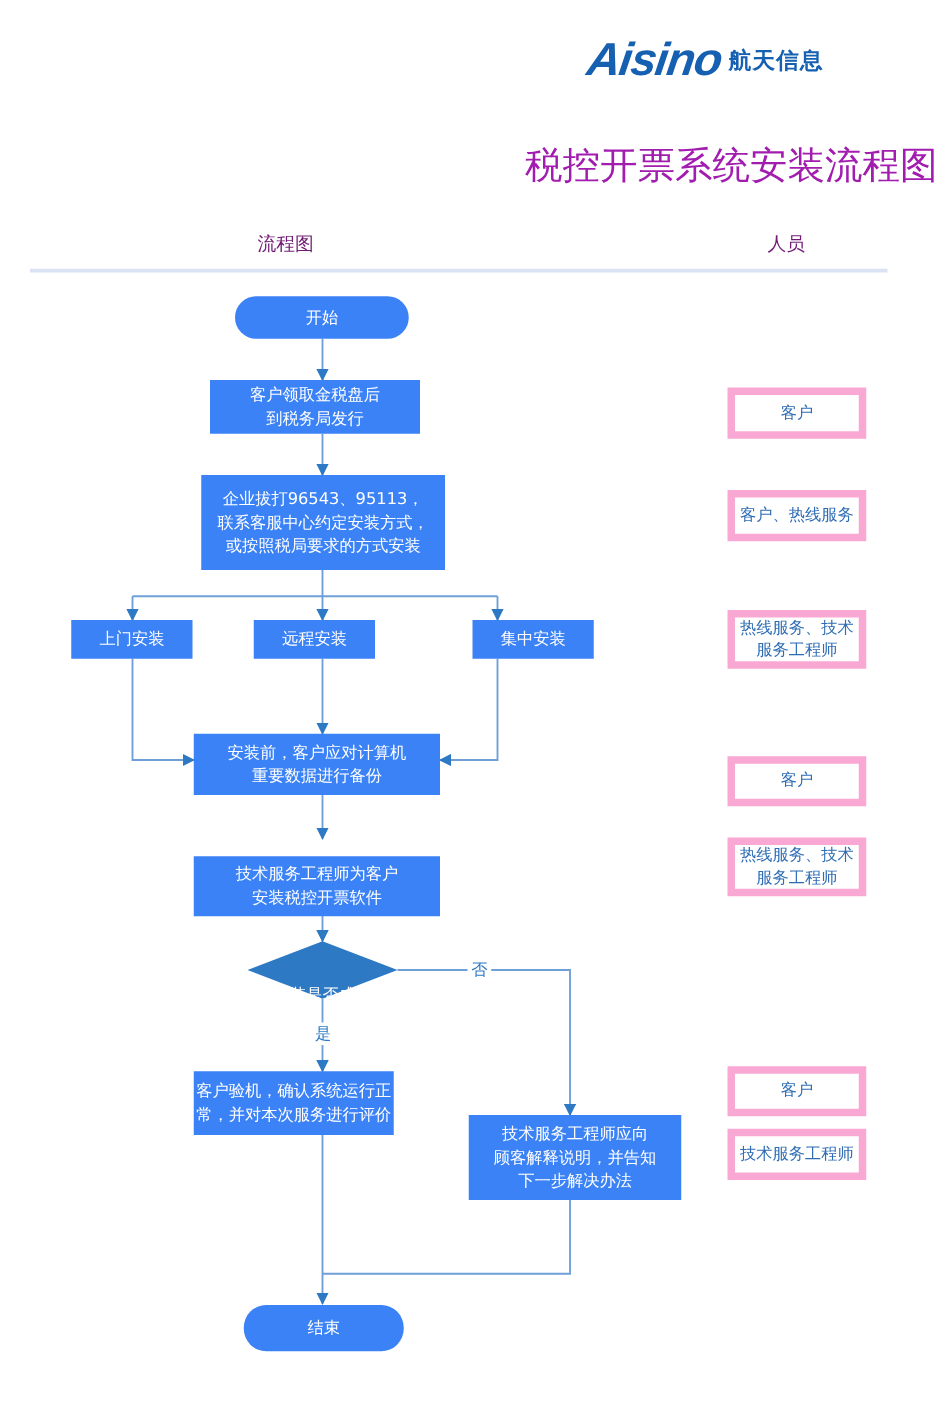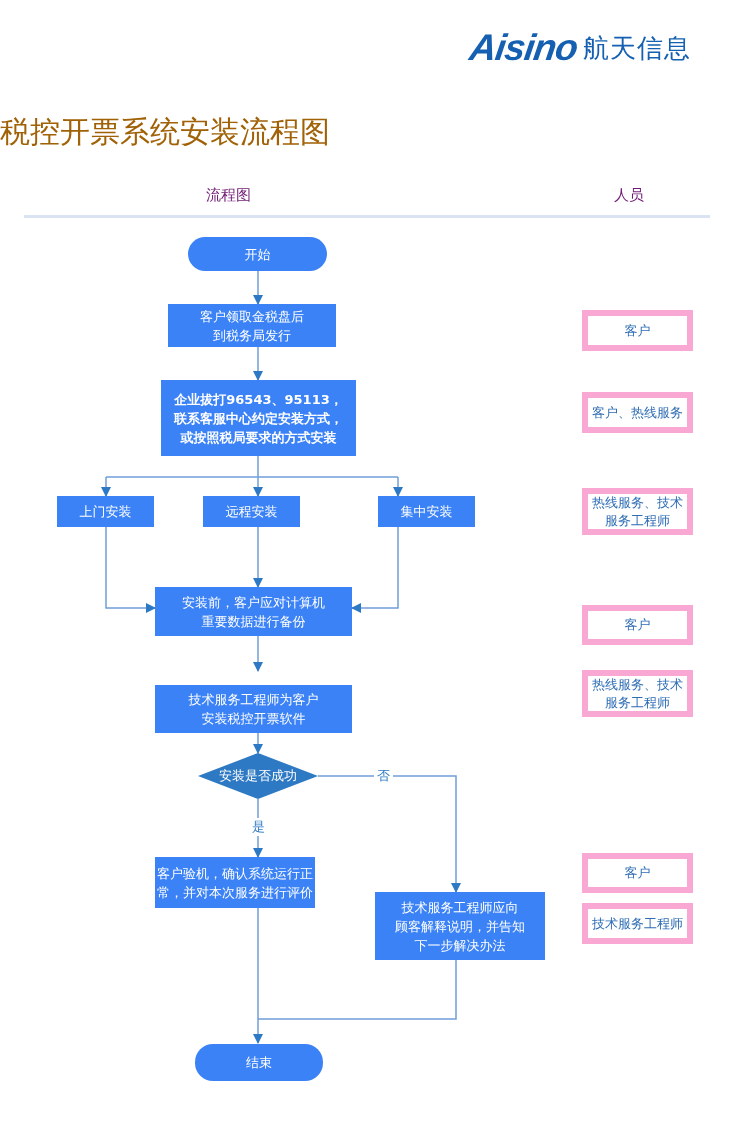--- a/index.html
+++ b/index.html
@@ -1,28 +1,28 @@
 <!DOCTYPE html>
 <html><head>
   <meta charset="utf-8">
   <style>
     html, body { margin: 0; padding: 0; background: #ffffff; }
     body { width: 750px; height: 1141px; position: relative; overflow: hidden; font-family: "DejaVu Sans", "Liberation Sans", sans-serif; }
     .logo { position: absolute; left: 470px; top: 28px; height: 40px; display: flex; align-items: center; color: #1560b0; }
     .logo-latin { font-family: "Liberation Sans", sans-serif; font-weight: bold; font-style: italic; font-size: 37px; letter-spacing: -1px; transform: skewX(-8deg); }
-    .logo-cn { font-weight: normal; font-size: 26px; margin-left: 6px; letter-spacing: 1px; }
-    .title { position: absolute; left: 0; width: 750px; top: 112px; text-align: left; font-family: "DejaVu Serif", "Liberation Serif", serif; font-size: 30px; color: #a16207; }
+    .logo-cn { font-weight: bold; font-size: 18px; margin-left: 6px; letter-spacing: 1px; }
+    .title { position: absolute; left: 0; width: 750px; top: 112px; text-align: right; font-family: "DejaVu Serif", "Liberation Serif", serif; font-size: 30px; color: #a21caf; }
     .col-head { position: absolute; top: 186px; font-size: 15px; color: #701a75; }
     .col-flow { left: 206px; }
     .col-people { left: 614px; font-family: Liberation Mono, monospace; }
     .header-rule { position: absolute; left: 24px; top: 215px; width: 686px; height: 3px; background: #dae3f3; }
     svg.flow { position: absolute; left: 0; top: 0; }
     .node { position: absolute; background: #3b82f6; color: #fff; font-size: 13px; line-height: 19px; display: flex; align-items: center; justify-content: center; text-align: center; box-sizing: border-box; white-space: pre-line; }
     .pill { border-radius: 18px; }
-    .diamond-label { position: absolute; color: #fff; font-size: 13px; display: flex; align-items: center; justify-content: center; }
+    .diamond-label { position: absolute; color: #fff; font-size: 13px; display: flex; align-items: center; justify-content: center; margin-top: 20px; }
     .edge-label { position: absolute; font-size: 13px; color: #2e79c4; background: #fff; padding: 0 3px; }
     .person { position: absolute; left: 582px; width: 111px; border: 6px solid #f9a8d4; box-sizing: border-box; color: #2e6db4; font-size: 13px; line-height: 18px; display: flex; align-items: center; justify-content: center; text-align: center; white-space: pre-line; background: #fff; }
   </style>
 </head>
 <body>
 
 <div class="logo">
   <span class="logo-latin">Aisino</span>
   <span class="logo-cn">航天信息</span>
 </div>
@@ -55,21 +55,21 @@
     <polyline points="318,776 456,776 456,892" marker-end="url(#arr)"></polyline>
     <line x1="258" y1="908" x2="258" y2="1043" marker-end="url(#arr)"></line>
     <polyline points="456,960 456,1019 258,1019"></polyline>
   </g>
   <polygon points="258,753 318,776 258,799 198,776" fill="#2e79c4"></polygon>
 </svg>
 
 <div class="node pill" style="left:188px; top:237px; width:139px; height:34px;">开始</div>
 <div class="node" style="left:168px; top:304px; width:168px; height:43px;">客户领取金税盘后
 到税务局发行</div>
-<div class="node" style="left:161px; top:380px; width:195px; height:76px;font-weight:bold;">企业拔打96543、95113，
+<div class="node" style="left:161px; top:380px; width:195px; height:76px;">企业拔打96543、95113，
 联系客服中心约定安装方式，
 或按照税局要求的方式安装</div>
 <div class="node" style="left:57px; top:496px; width:97px; height:31px;">上门安装</div>
 <div class="node" style="left:203px; top:496px; width:97px; height:31px;">远程安装</div>
 <div class="node" style="left:350px; top:496px; width:97px; height:31px;margin-left:28px;">集中安装</div>
 <div class="node" style="left:155px; top:587px; width:197px; height:49px;">安装前，客户应对计算机
 重要数据进行备份</div>
 <div class="node" style="left:155px; top:671px; width:197px; height:48px;margin-top:14px;">技术服务工程师为客户
 安装税控开票软件</div>
 <div class="diamond-label" style="left:198px; top:766px; width:120px; height:20px;">安装是否成功</div>

